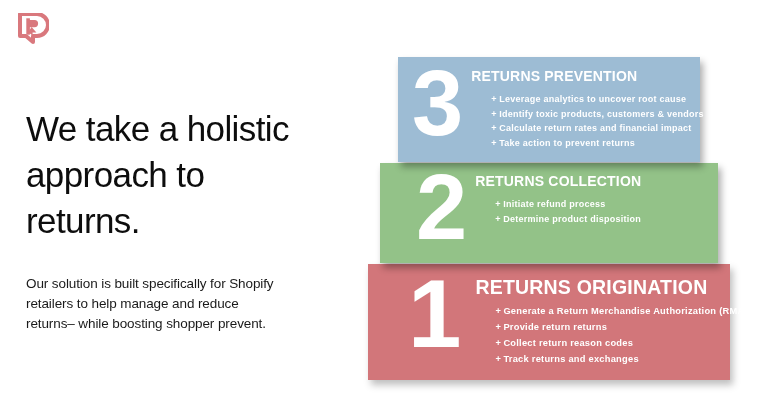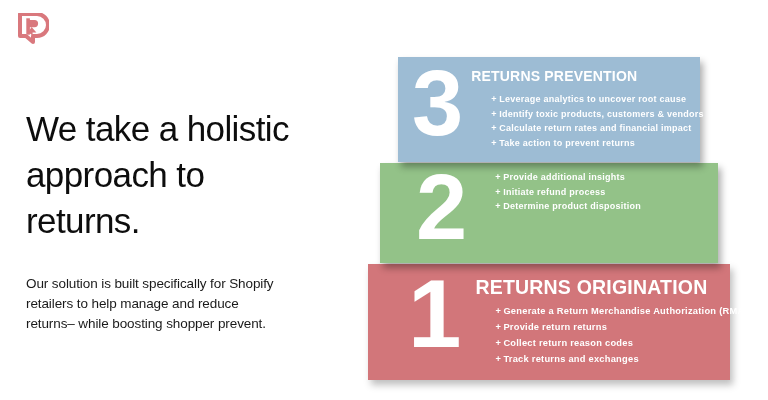--- a/index.html
+++ b/index.html
@@ -197,22 +197,22 @@
             <li><span class="plus">+</span><span>Take action to prevent returns</span></li>
           </ul>
         </div>
       </div>
     </div>
 
     <div class="card card-2">
       <div class="card-inner">
         <div class="numeral">2</div>
         <div class="card-body">
+          <div class="card-title">RETURNS COLLECTION</div>
           <ul class="bullets">
-            <li><span class="plus">+</span><span>Provide additional insights</span></li>
             <li><span class="plus">+</span><span>Initiate refund process</span></li>
             <li><span class="plus">+</span><span>Determine product disposition</span></li>
           </ul>
         </div>
       </div>
     </div>
 
     <div class="card card-1">
       <div class="card-inner">
         <div class="numeral">1</div>

